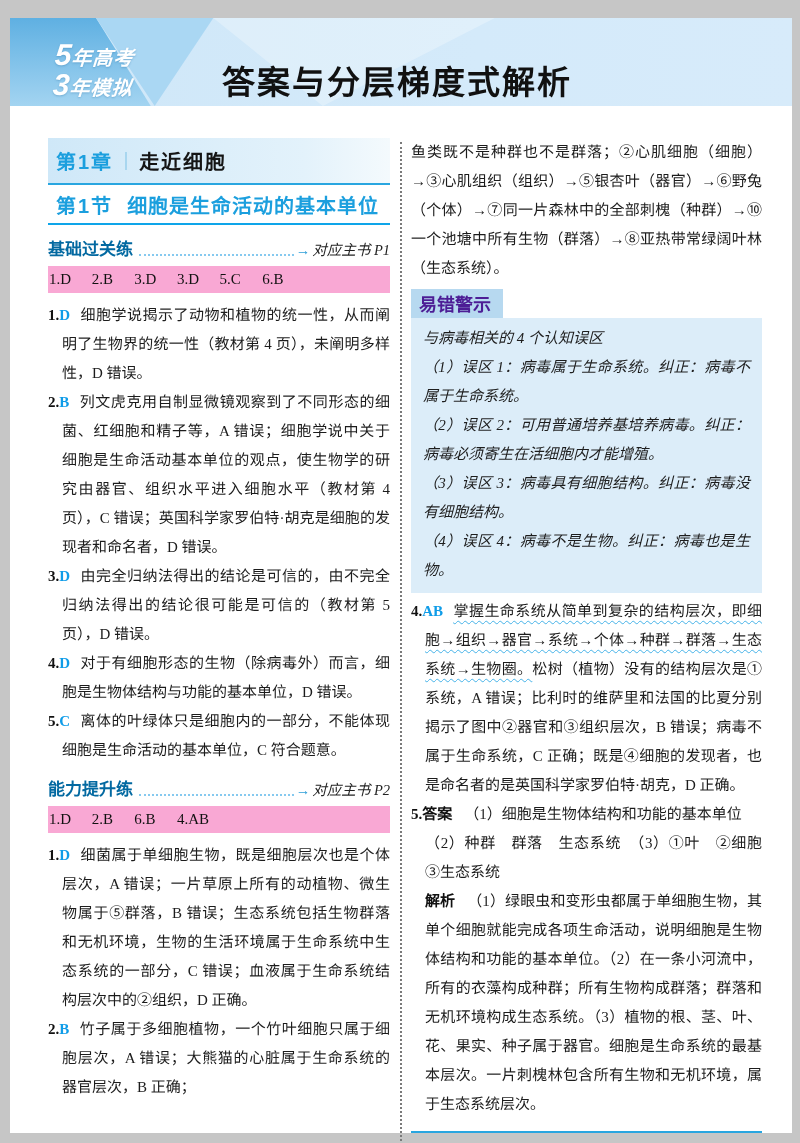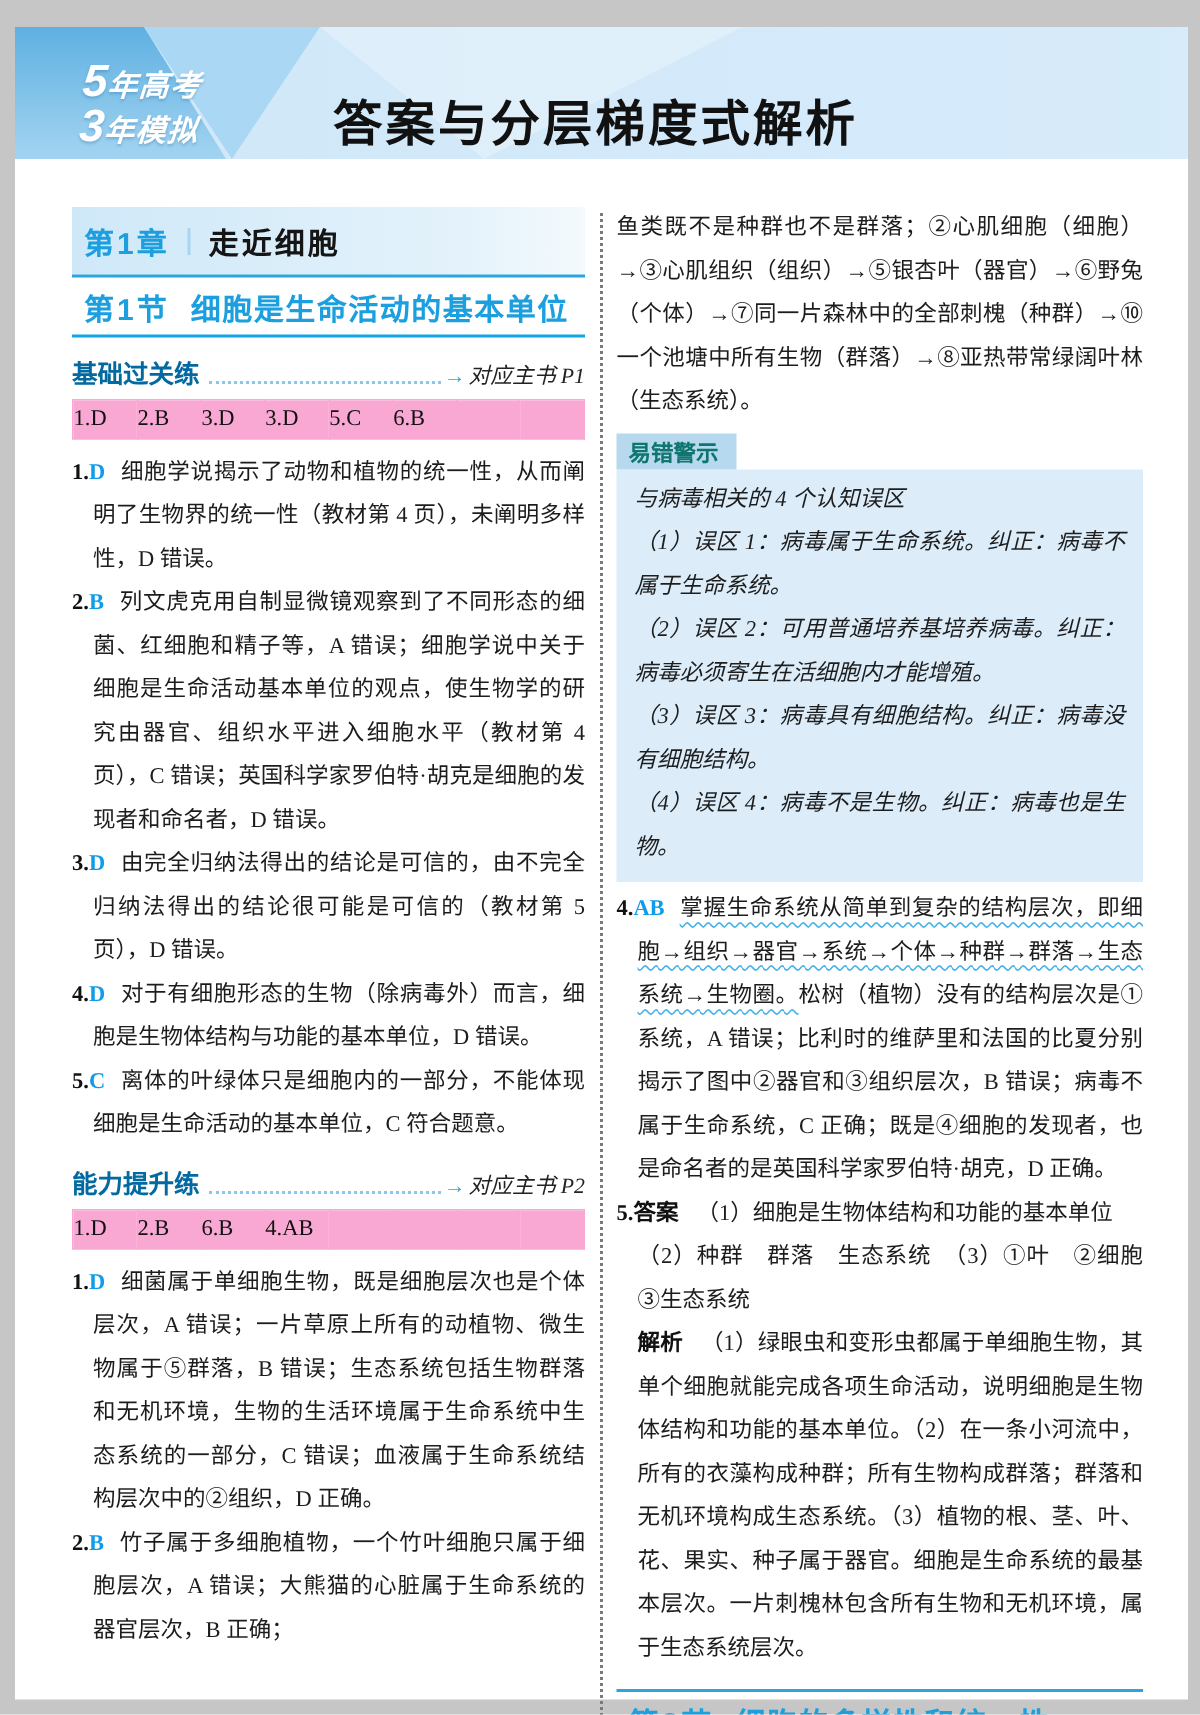--- a/index.html
+++ b/index.html
@@ -137,23 +137,23 @@
     text-decoration-thickness:1px;
     text-underline-offset:4px;
   }
   .para{
     font-size:15px; line-height:29px; text-align:justify; color:#1c1c1c;
   }
   
   .warning{ margin:6px 0 4px 0; }
   .warning-label{
     display:inline-block;
-    background:#b7d9f0; color:#0f766e;
-    font-family:"Liberation Sans","DejaVu Sans",sans-serif;
-    font-weight:bold; font-size:15px;
+    background:#b7d9f0; color:#4c1d95;
+    font-family:"Liberation Sans","DejaVu Sans",sans-serif;
+    font-weight:bold; font-size:18px;
     padding:1px 12px 2px 8px;
   }
   .warning-box{
     background:#dcedf9;
     padding:6px 12px 8px 12px;
     font-style:italic;
     font-size:15px; line-height:29px; color:#1d1d1d;
   }
   .warning-title{ }
   .warning-line{ text-align:justify; }

